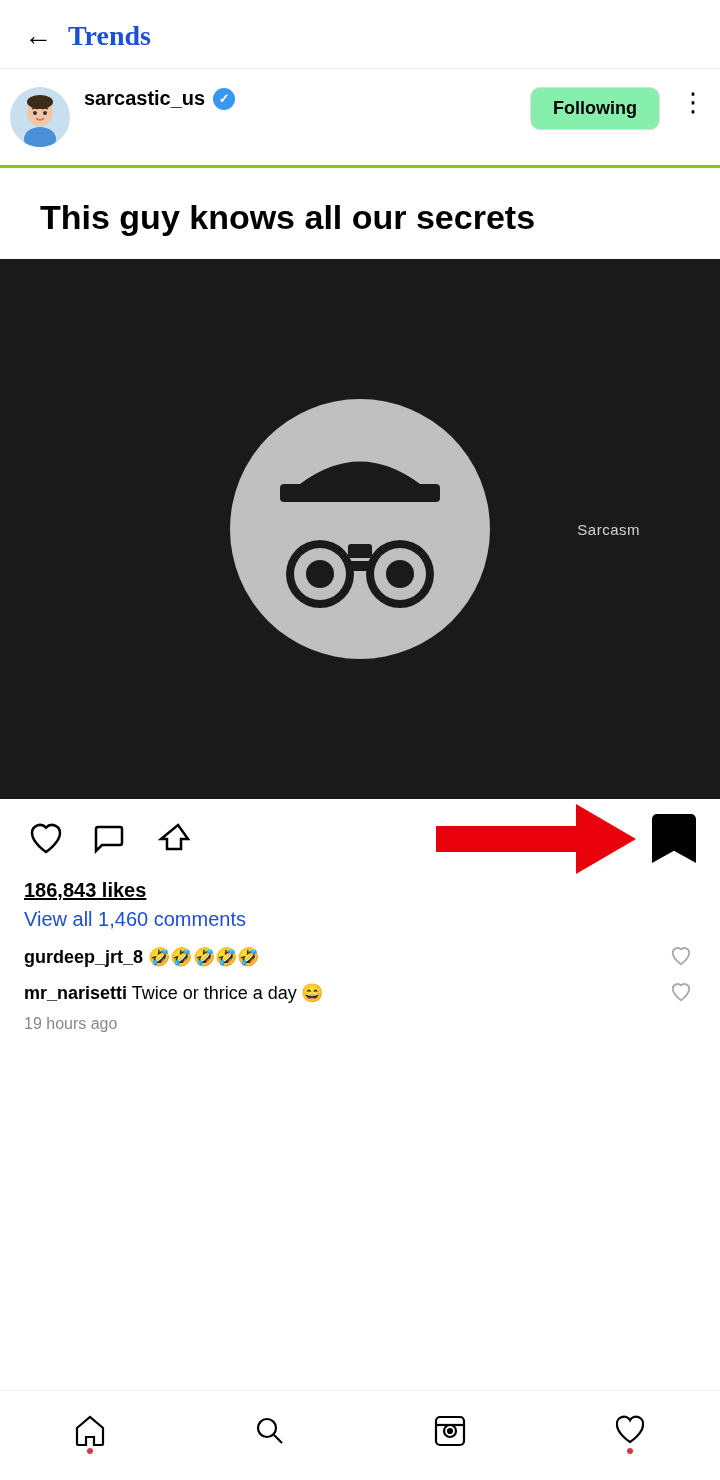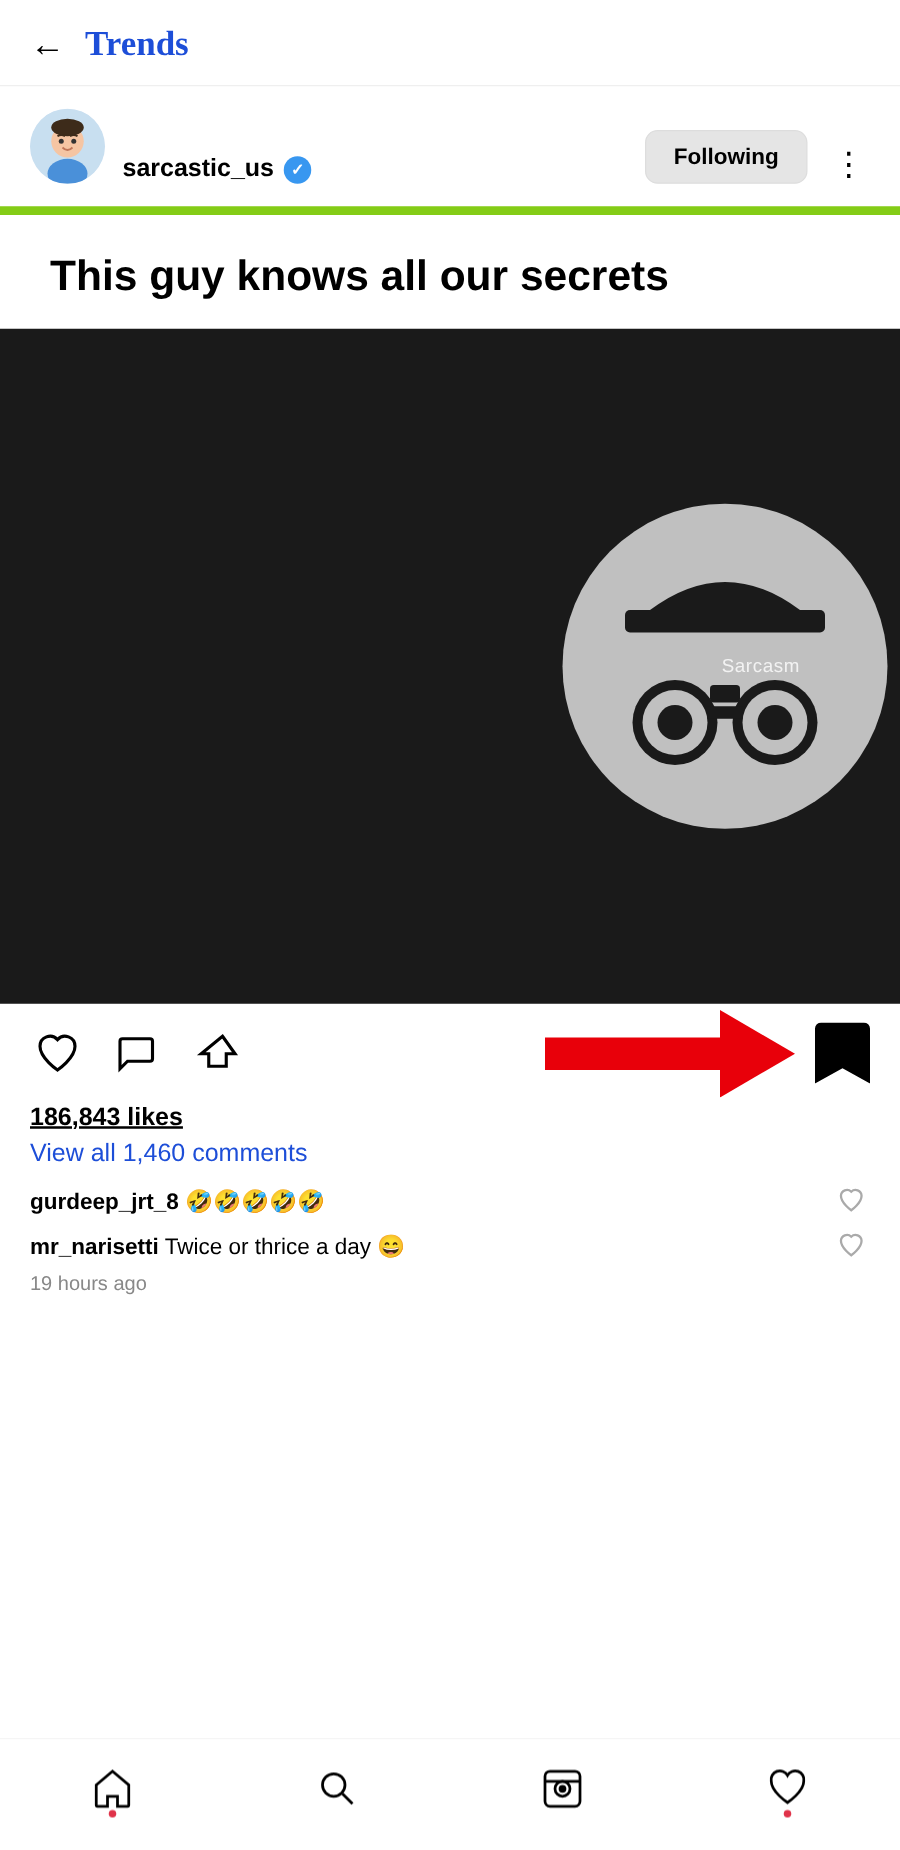--- a/index.html
+++ b/index.html
@@ -31,23 +31,23 @@
     .header-title {
       font-size: 28px;
       font-weight: 700;
       color: #1d4ed8;
       font-family: Liberation Serif, serif;
     }
 
     
     .profile-row {
       display: flex;
-      align-items: flex-end;
-      padding: 18px 24px;
-      border-bottom: 7px solid #84cc16;
+      align-items: flex-start;
+      padding: 18px 10px;
+      border-bottom: 3px solid #84cc16;
     }
     .avatar {
       width: 60px;
       height: 60px;
       border-radius: 50%;
       overflow: hidden;
       flex-shrink: 0;
       background: #dce8f5;
       display: flex;
       align-items: center;
@@ -79,21 +79,21 @@
       justify-content: center;
       flex-shrink: 0;
     }
     .verified-badge::after {
       content: '✓';
       color: white;
       font-size: 13px;
       font-weight: 700;
     }
     .following-btn {
-      background: #e5e5e5;
+      background: #86efac;
       border: 1px solid #ddd;
       border-radius: 10px;
       padding: 10px 22px;
       font-size: 18px;
       font-weight: 600;
       color: #000;
       cursor: pointer;
       margin-right: 16px;
     }
     .more-btn {
@@ -114,21 +114,21 @@
       line-height: 1.25;
     }
 
     
     .post-image {
       width: 100%;
       background: #1a1a1a;
       position: relative;
       display: flex;
       align-items: center;
-      justify-content: flex-end;
+      justify-content: center;
       height: 540px;
     }
     .sarcasm-label {
       position: absolute;
       top: 50%;
       right: 80px;
       transform: translateY(-50%);
       color: #fff;
       font-size: 15px;
       font-weight: 400;

